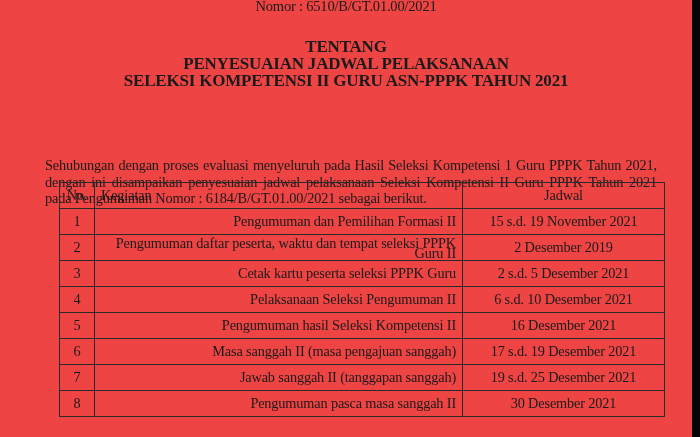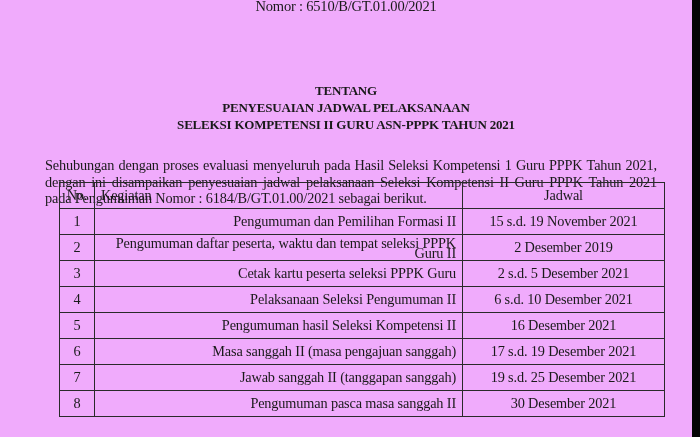--- a/index.html
+++ b/index.html
@@ -13,21 +13,21 @@
       position: relative;
       overflow: hidden;
       font-family: "Liberation Serif", "DejaVu Serif", serif;
       color: #1a1a1a;
     }
     .page {
       position: absolute;
       left: 0; top: 0;
       width: 692px;
       height: 437px;
-      background: #f0abfc;
+      background: #ef4444;
     }
     .edge-bar {
       position: absolute;
       left: 692px; top: 0;
       width: 8px;
       height: 437px;
       background: #050505;
     }
     .nomor {
       position: absolute;
@@ -38,24 +38,23 @@
       font-size: 14.5px;
       letter-spacing: -0.2px;
     }
     .title-block {
       position: absolute;
       top: 38px;
       left: 0;
       width: 692px;
       text-align: center;
       font-weight: bold;
-      font-size: 13px;
+      font-size: 17px;
       line-height: 17px;
       letter-spacing: -0.2px;
-      margin-top: 44px;
     }
     .intro {
       position: absolute;
       top: 125px;
       left: 45px;
       width: 612px;
       font-size: 14.3px;
       line-height: 16.5px;
       text-align: justify;
       letter-spacing: -0.15px;

